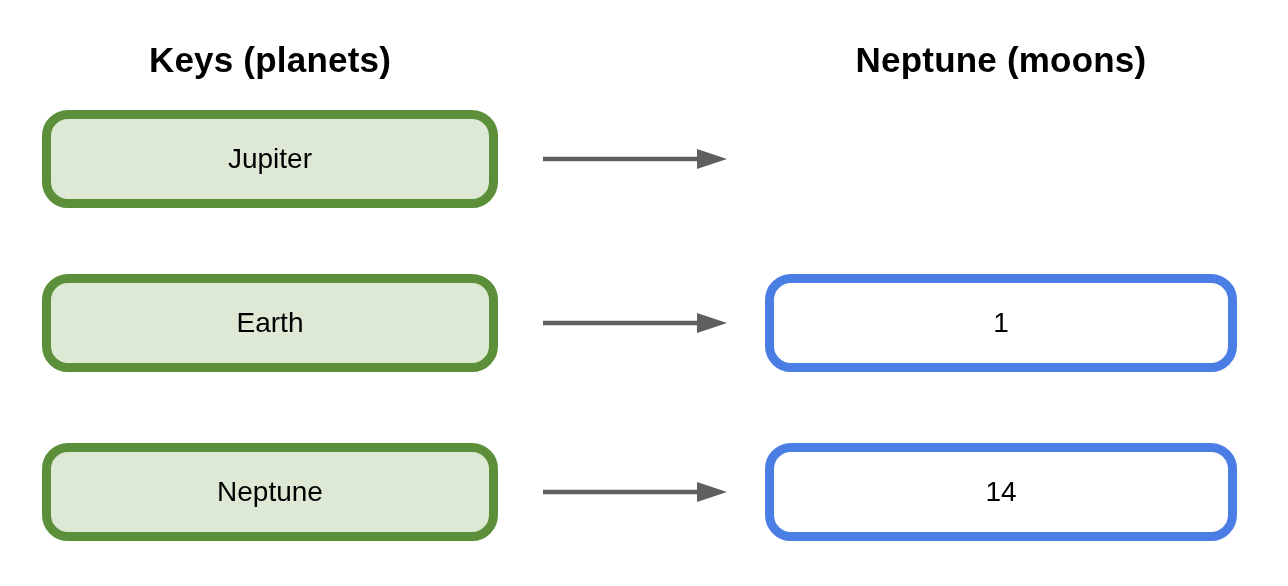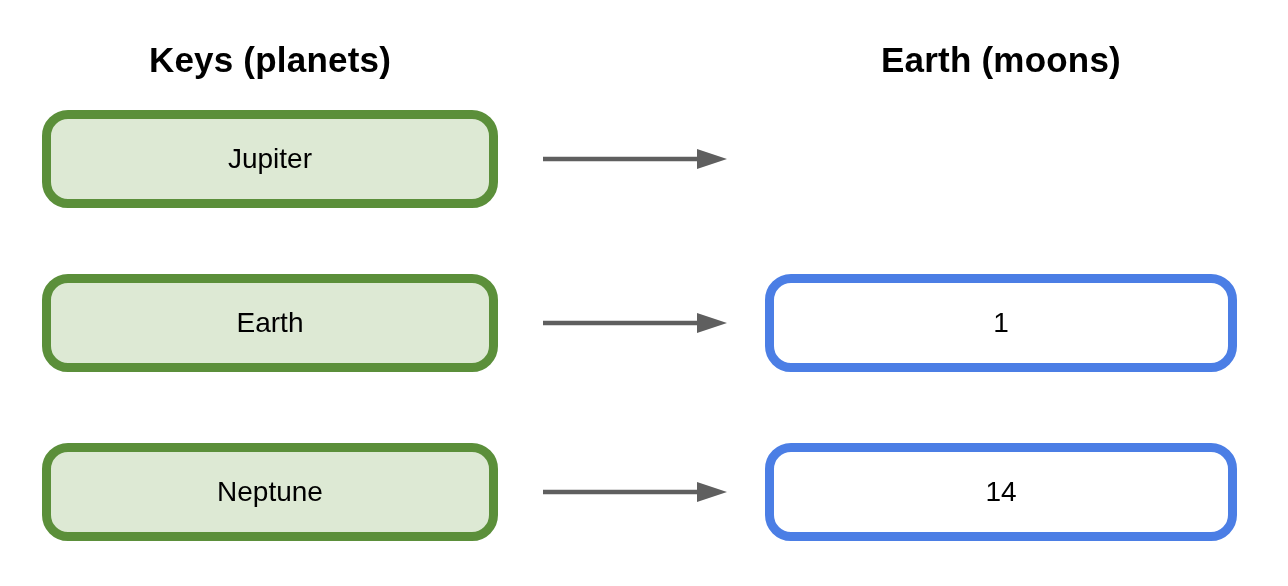--- a/index.html
+++ b/index.html
@@ -69,21 +69,21 @@
   .arrow.row3{top:478px;}
   .arrow svg{display:block;width:100%;height:100%;}
 </style>
 </head>
 <body>
 
 <div class="canvas">
 
   <div class="col-header keys">Keys (planets)</div>
 
-  <div class="col-header values">Earth (moons)</div>
+  <div class="col-header values">Neptune (moons)</div>
 
   <div class="box key-box row1">Jupiter</div>
   <div class="arrow row1">
     <svg viewBox="0 0 188 28" preserveAspectRatio="none" aria-hidden="true">
       <line x1="2" y1="14" x2="158" y2="14" stroke="currentColor" stroke-width="4.5"></line>
       <polygon points="156,4 186,14 156,24" fill="currentColor"></polygon>
     </svg>
   </div>
 
   <div class="box key-box row2">Earth</div>

